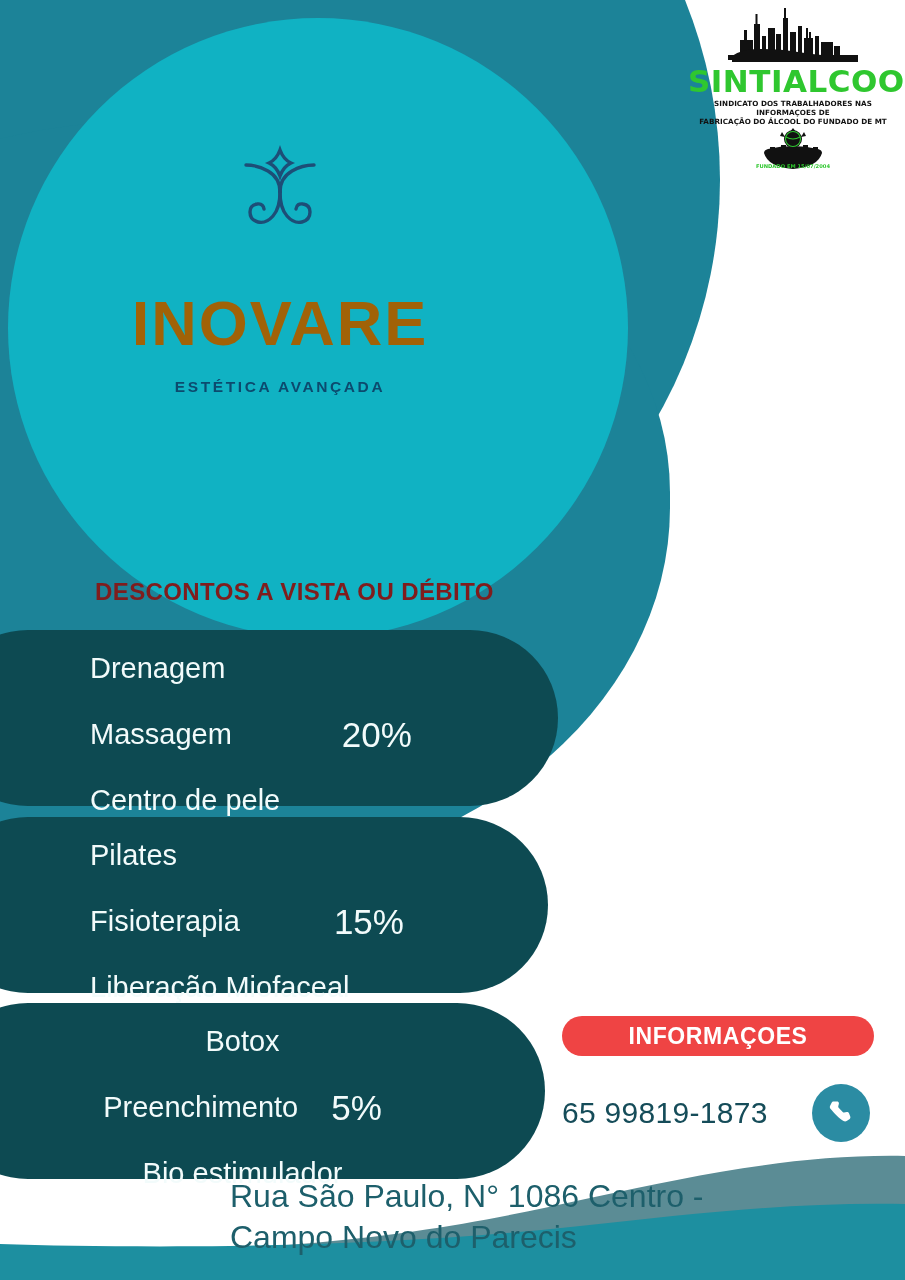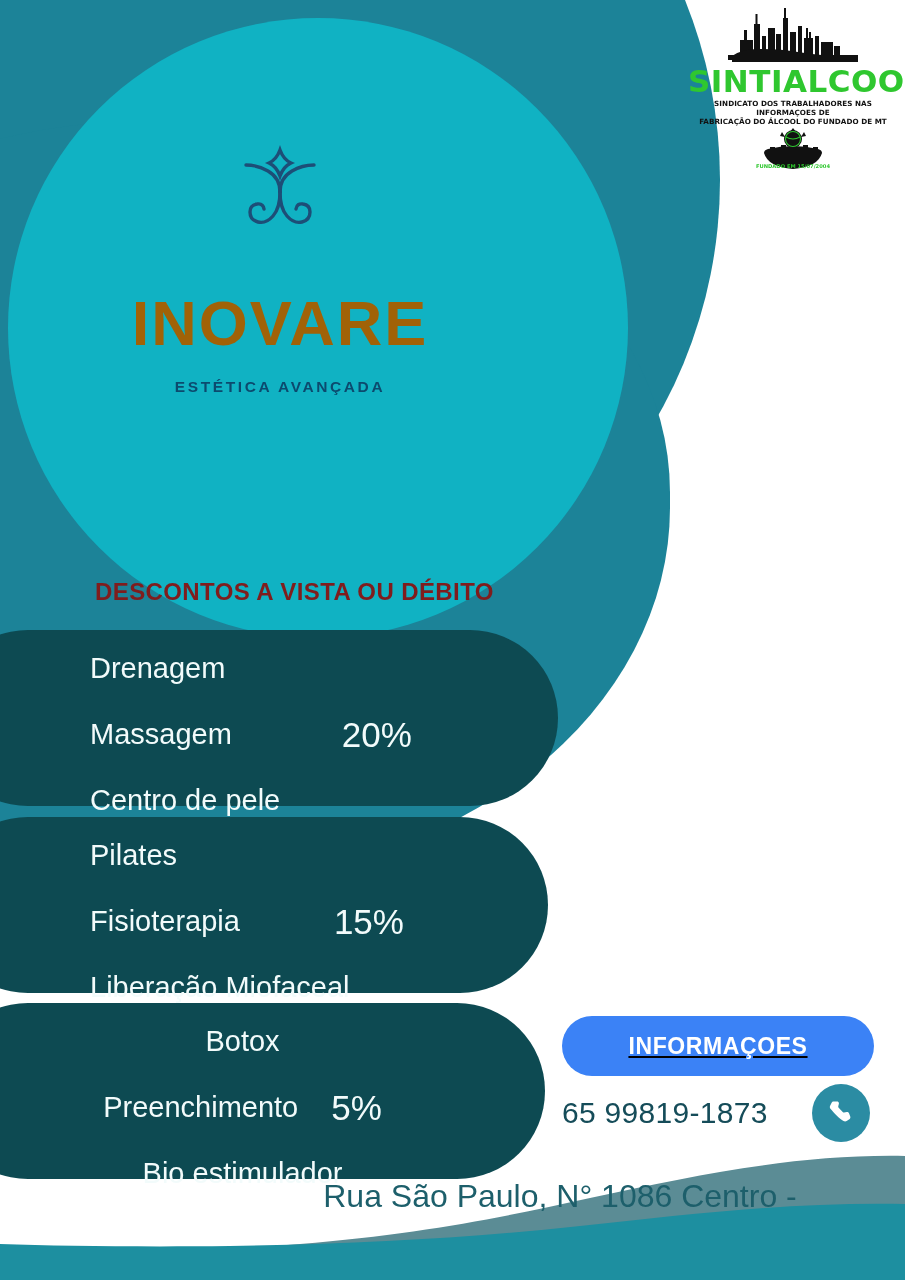--- a/index.html
+++ b/index.html
@@ -165,27 +165,26 @@
   
   .card-3 .row { justify-content: center; }
   .card-3 .row-pct { margin-left: 33px; }
 
   
   .info-pill {
     position: absolute;
     left: 562px;
     top: 1016px;
     width: 312px;
-    height: 60px;
-    background: #3b82f6;
+    height: 40px;
+    background: #ef4444;
     border-radius: 30px;
     display: flex;
     align-items: center;
     justify-content: center;
-    text-decoration: underline;
   }
   .info-pill span {
     color: #ffffff;
     font-weight: 700;
     font-size: 23px;
     letter-spacing: 0.6px;
   }
   .phone-line {
     position: absolute;
     left: 562px;
@@ -225,21 +224,21 @@
     height: 140px;
     pointer-events: none;
   }
   .wave-layer svg { display: block; width: 905px; height: 140px; }
 
   .address {
     position: absolute;
     left: 230px;
     top: 1176px;
     width: 660px;
-    text-align: center;
+    text-align: left;
     color: #1d5f6b;
     font-size: 32px;
     line-height: 1.28;
     font-weight: 400;
   }
   .address .ln2 { display: block; }
 </style>
 </head>
 <body>
 
@@ -369,15 +368,16 @@
 
   <div class="wave-layer">
     <svg viewBox="0 0 905 140" preserveAspectRatio="none">
       <path d="M905 16 C800 14 700 34 590 58 C500 78 420 94 300 104 C200 112 90 116 0 116 L0 140 L905 140 Z" fill="#5b8c95"></path>
       <path d="M905 64 C790 62 690 74 580 86 C470 98 360 104 230 106 C140 107 60 106 0 104 L0 140 L905 140 Z" fill="#1d8fa0"></path>
     </svg>
   </div>
 
   <div class="address">
     <span>Rua São Paulo, N° 1086 Centro -</span>
+    <span class="ln2">Campo Novo do Parecis</span>
   </div>
 
 </div>
 
 </body></html>

